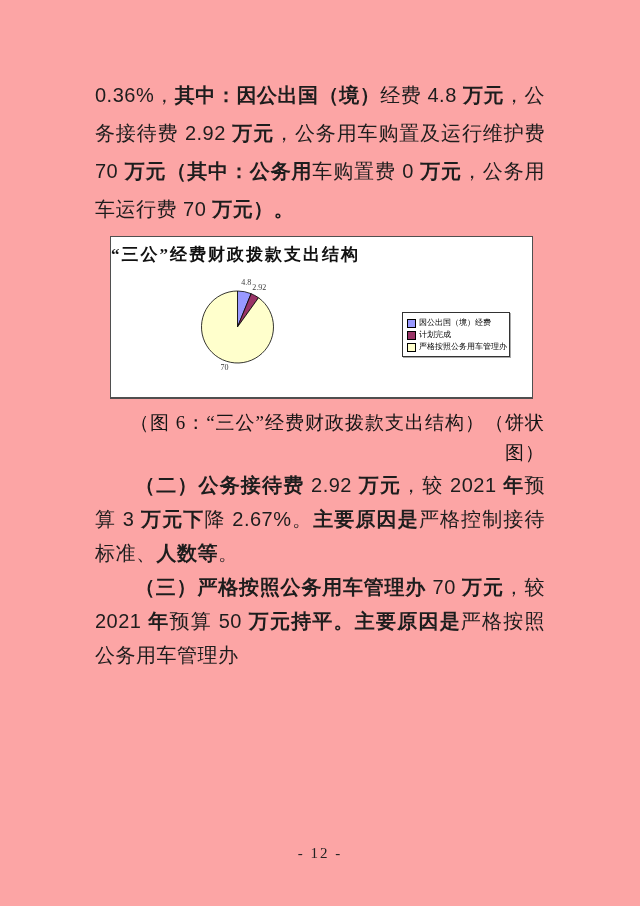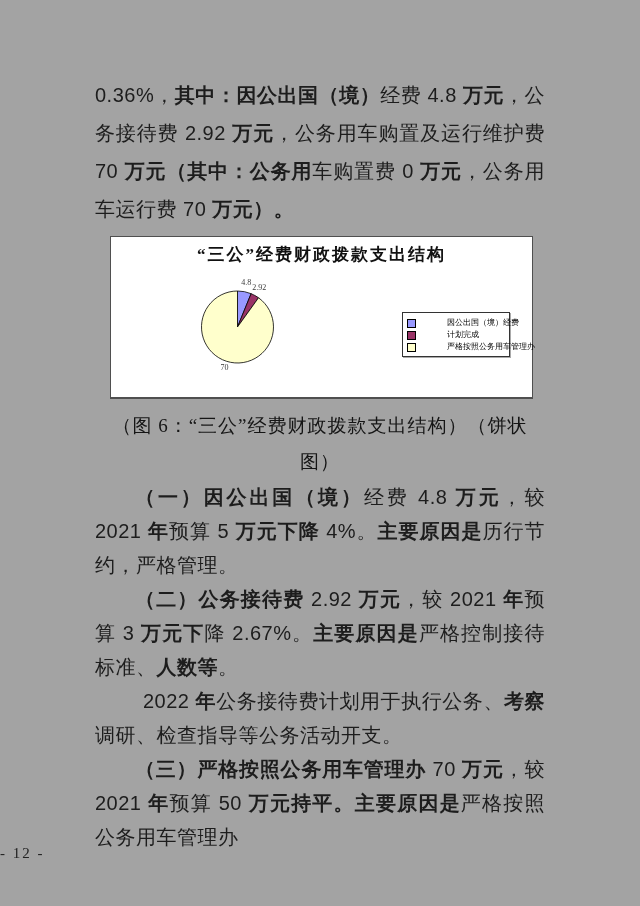--- a/index.html
+++ b/index.html
@@ -1,63 +1,63 @@
 <!DOCTYPE html>
 <html><head>
 <meta charset="utf-8">
 <style>
   html,body{margin:0;padding:0;}
   body{
     width:640px;height:906px;background:#ffffff;overflow:hidden;
     font-family:"Liberation Sans",sans-serif;color:#1d1d1d;
     -webkit-font-smoothing:antialiased;
   }
-  .page{position:relative;width:640px;height:906px;background:#a3a3a3;}
+  .page{position:relative;width:640px;height:906px;background:#fca5a5;}
   .content{padding:76px 95px 0 95px;}
   p{margin:0;}
   .body-par{
     font-size:20px;line-height:34px;text-align:justify;
     letter-spacing:0.5px;
   }
   .first-par{line-height:38px;}
   .indent{text-indent:2em;}
   .indent-lg{text-indent:2.4em;}
   .run-b{font-weight:bold;}
   
   .chart-box{
     position:relative;margin:8px 0 0 15px;width:421px;height:160px;
     border:1px solid #4f4f4f;border-bottom-width:2px;background:#ffffff;
     box-sizing:content-box;
   }
   .chart-title{
-    position:absolute;top:6px;left:0;width:100%;text-align:center;
+    position:absolute;top:6px;left:0;width:100%;text-align:left;
     font-family:"Liberation Serif",serif;font-weight:bold;font-size:17px;
     letter-spacing:2px;color:#111;
   }
   .chart-svg{position:absolute;left:0;top:0;}
   .chart-legend{
     position:absolute;left:291px;top:75px;width:108px;
     border:1px solid #333;background:#fff;padding:4px 3px 3px 4px;
     box-shadow:1px 1px 0 #aaa;box-sizing:border-box;
   }
-  .legend-row{display:flex;align-items:center;height:12px;gap:28px;}
+  .legend-row{display:flex;align-items:center;height:12px;}
   .legend-swatch{
     width:7px;height:7px;border:1px solid #000;margin-right:3px;flex:0 0 auto;
   }
   .legend-label{
     font-family:"Liberation Serif",serif;font-size:8px;color:#000;
     white-space:nowrap;letter-spacing:0;line-height:8px;
   }
   .caption{
-    margin-top:9px;text-align:center;
-    font-family:"Liberation Serif",serif;font-size:19px;line-height:36px;
+    margin-top:9px;text-align:right;
+    font-family:"Liberation Serif",serif;font-size:19px;line-height:30px;
     color:#151515;letter-spacing:1px;
   }
   .footer{
-    position:absolute;left:0;top:845px;width:100%;
+    position:absolute;left:0;top:845px;width:100%;text-align:center;
     font-family:"Liberation Serif",serif;font-size:15px;color:#222;
     letter-spacing:2px;
   }
 </style>
 </head>
 <body>
 
 <div class="page">
   <div class="content">
 
@@ -84,21 +84,19 @@
           </div>
           <div class="legend-row">
             <span class="legend-swatch" style="background: rgb(255, 255, 204);"></span>
             <span class="legend-label">严格按照公务用车管理办</span>
           </div>
         </div>
     </figure>
 
     <p class="caption">（图 6：“三公”经费财政拨款支出结构）（饼状图）</p>
 
-    <p class="body-par indent"><span class="run-b">（一）因公出国（境）</span><span class="run-r">经费 4.8 </span><span class="run-b">万元</span><span class="run-r">，较 2021 </span><span class="run-b">年</span><span class="run-r">预算 5 </span><span class="run-b">万元下降</span><span class="run-r"> 4%。</span><span class="run-b">主要原因是</span><span class="run-r">历行节约，严格管理。</span></p>
     <p class="body-par indent"><span class="run-b">（二）公务接待费</span><span class="run-r"> 2.92 </span><span class="run-b">万元</span><span class="run-r">，较 2021 </span><span class="run-b">年</span><span class="run-r">预算 3 </span><span class="run-b">万元下</span><span class="run-r">降 2.67%。</span><span class="run-b">主要原因是</span><span class="run-r">严格控制接待标准、</span><span class="run-b">人数等</span><span class="run-r">。</span></p>
-    <p class="body-par indent-lg"><span class="run-r">2022 </span><span class="run-b">年</span><span class="run-r">公务接待费计划用于执行公务、</span><span class="run-b">考察</span><span class="run-r">调研、检查指导等公务活动开支。</span></p>
     <p class="body-par indent"><span class="run-b">（三）严格按照公务用车管理办</span><span class="run-r"> 70 </span><span class="run-b">万元</span><span class="run-r">，较 2021 </span><span class="run-b">年</span><span class="run-r">预算 50 </span><span class="run-b">万元持平。主要原因是</span><span class="run-r">严格按照公务用车管理办</span></p>
 
   </div>
 
   <div class="footer">- 12 -</div>
 </div>
 
 </body></html>

